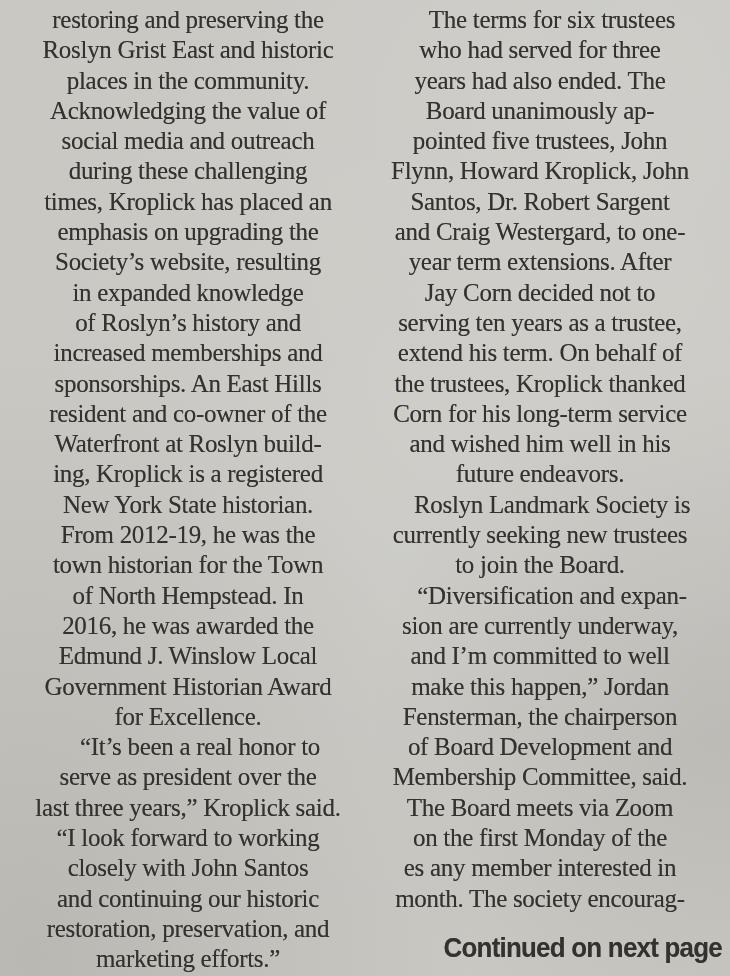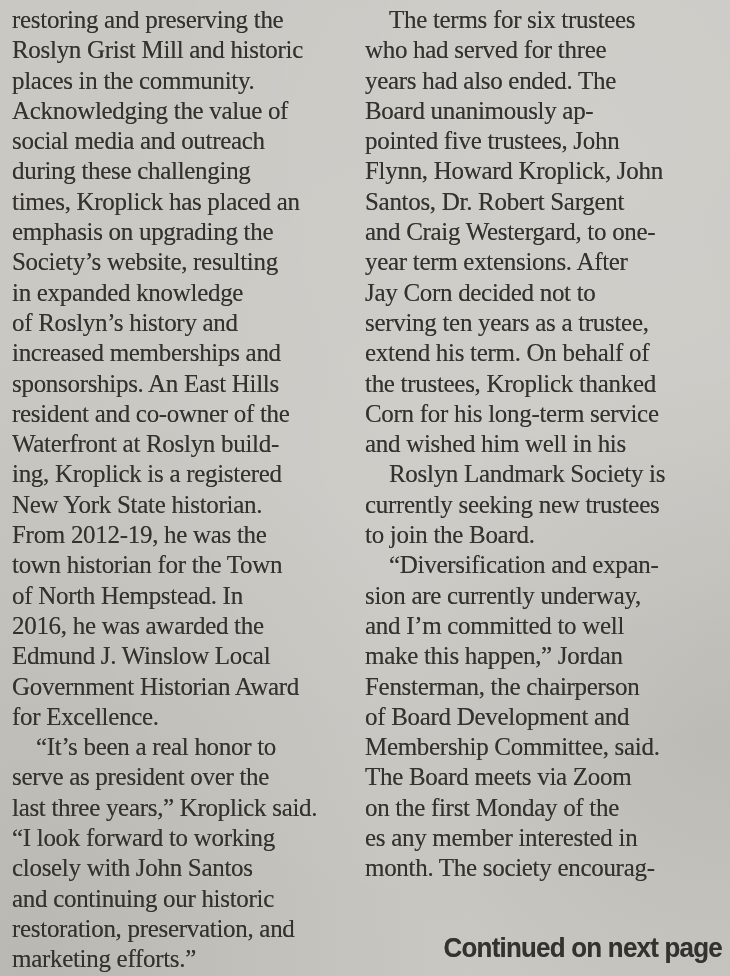--- a/index.html
+++ b/index.html
@@ -15,20 +15,21 @@
       radial-gradient(ellipse at 88% 12%, rgba(255,255,255,0.10), transparent 55%),
       radial-gradient(ellipse at 4% 98%, rgba(70,68,60,0.12), transparent 45%),
       radial-gradient(ellipse at 99% 75%, rgba(70,68,60,0.10), transparent 35%),
       radial-gradient(ellipse at 55% 45%, rgba(255,255,255,0.06), transparent 70%),
       #c9c8c3;
     font-family: "Liberation Serif", "DejaVu Serif", serif;
   }
   .column {
     position: absolute;
     top: 5px;
+    text-align: center;
   }
   .column.left  { left: 12px;  width: 352px; }
   .column.right { left: 365px; width: 350px; }
   .line {
     font-size: 25px;
     line-height: 30.3px;
     color: #34322e;
     letter-spacing: -0.3px;
     white-space: nowrap;
     text-shadow: 0 0 0.5px rgba(52,50,46,0.55);
@@ -47,21 +48,21 @@
     transform-origin: right center;
     text-shadow: 0 0 0.5px rgba(52,50,46,0.5);
   }
 </style>
 </head>
 <body>
 
 <div class="page">
   <div class="column left">
       <div class="line">restoring and preserving the</div>
-      <div class="line">Roslyn Grist Mill and historic</div>
+      <div class="line">Roslyn Grist East and historic</div>
       <div class="line">places in the community.</div>
       <div class="line">Acknowledging the value of</div>
       <div class="line">social media and outreach</div>
       <div class="line">during these challenging</div>
       <div class="line">times, Kroplick has placed an</div>
       <div class="line">emphasis on upgrading the</div>
       <div class="line">Society’s website, resulting</div>
       <div class="line">in expanded knowledge</div>
       <div class="line">of Roslyn’s history and</div>
       <div class="line">increased memberships and</div>
@@ -95,20 +96,21 @@
       <div class="line">Flynn, Howard Kroplick, John</div>
       <div class="line">Santos, Dr. Robert Sargent</div>
       <div class="line">and Craig Westergard, to one-</div>
       <div class="line">year term extensions. After</div>
       <div class="line">Jay Corn decided not to</div>
       <div class="line">serving ten years as a trustee,</div>
       <div class="line">extend his term.  On behalf of</div>
       <div class="line">the trustees, Kroplick thanked</div>
       <div class="line">Corn for his long-term service</div>
       <div class="line">and wished him well in his</div>
+      <div class="line">future endeavors.</div>
       <div class="line indent">Roslyn Landmark Society is</div>
       <div class="line">currently seeking new trustees</div>
       <div class="line">to join the Board.</div>
       <div class="line indent">“Diversification and expan-</div>
       <div class="line">sion are currently underway,</div>
       <div class="line">and I’m committed to well</div>
       <div class="line">make this happen,” Jordan</div>
       <div class="line">Fensterman, the chairperson</div>
       <div class="line">of Board Development and</div>
       <div class="line">Membership Committee, said.</div>

